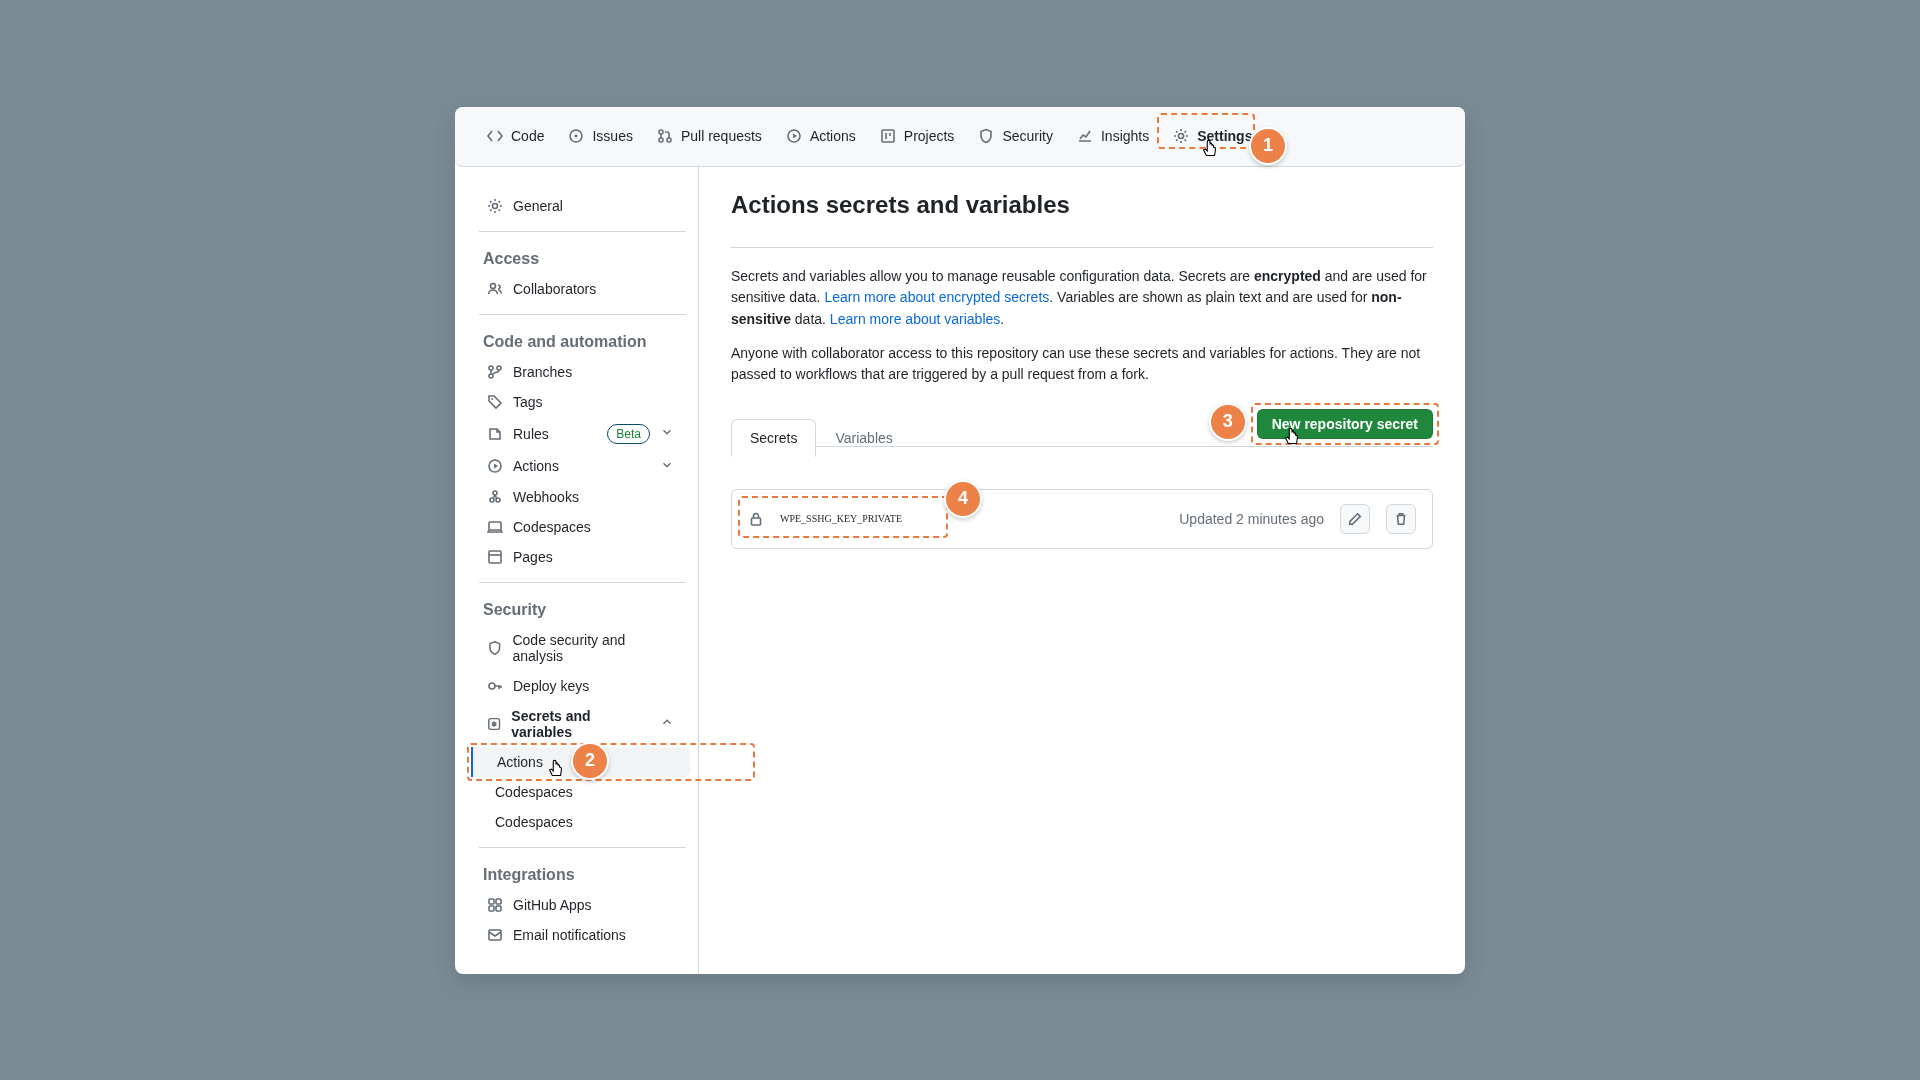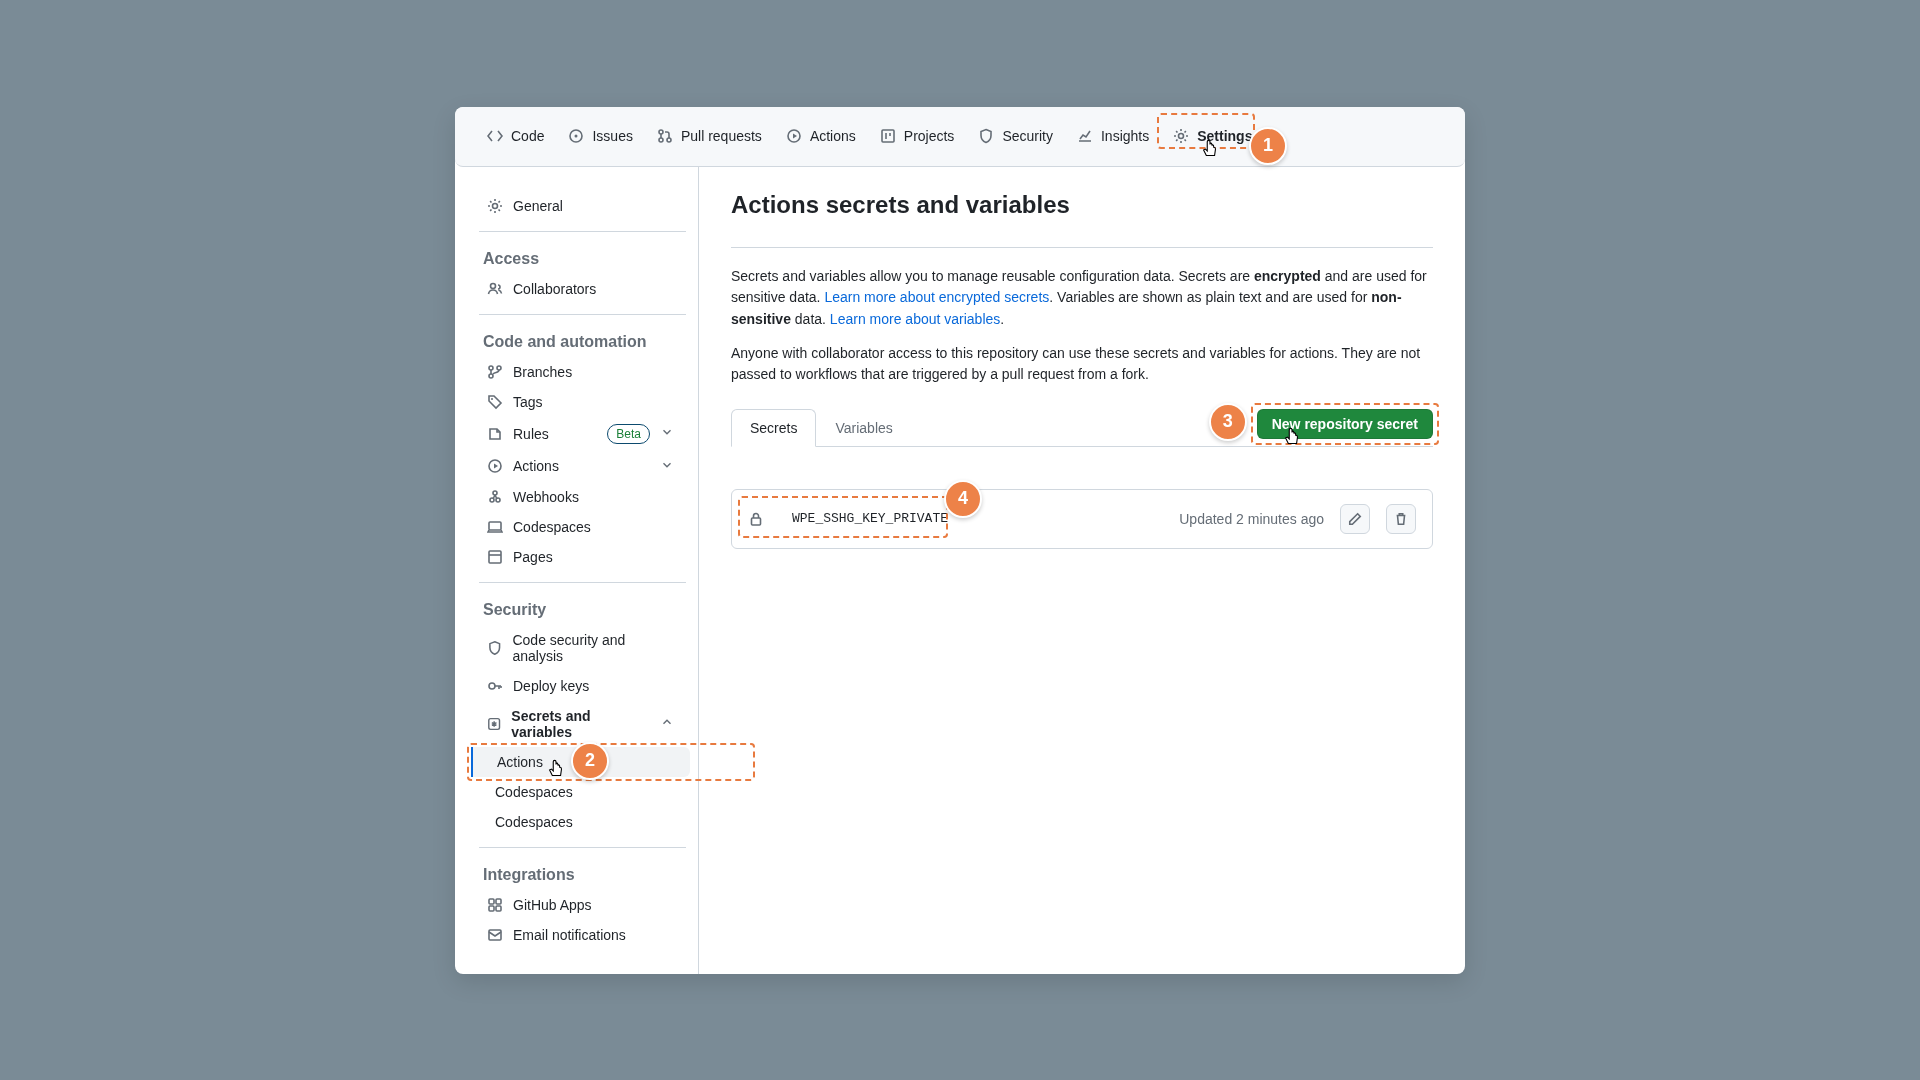--- a/index.html
+++ b/index.html
@@ -142,21 +142,21 @@
     }
     .tab {
       padding: 10px 18px;
       font-size: 14px;
       color: #656d76;
       cursor: pointer;
       border: 1px solid transparent;
       border-top-left-radius: 6px;
       border-top-right-radius: 6px;
       position: relative;
-      top: 1px;
+      top: 11px;
     }
     .tab.active {
       color: #1f2328;
       font-weight: 500;
       border-color: #d0d7de;
       border-bottom: 1px solid #fff;
       background: #fff;
     }
     .tabs-row .spacer { flex: 1; }
     .btn-primary {
@@ -174,23 +174,22 @@
       margin-top: 42px;
       border: 1px solid #d0d7de;
       border-radius: 6px;
       padding: 14px 16px;
       display: flex;
       align-items: center;
       gap: 16px;
       position: relative;
     }
     .secret-name {
-      font-family: Liberation Mono, monospace;
-      font-size: 13px;
-      margin-left: 12px;
+      font-family: Liberation Serif, serif;
+      font-size: 10px;
     }
     .secret-card .spacer { flex: 1; }
     .updated {
       font-size: 14px;
       color: #656d76;
     }
     .icon-btn {
       width: 30px;
       height: 30px;
       border: 1px solid #d0d7de;

